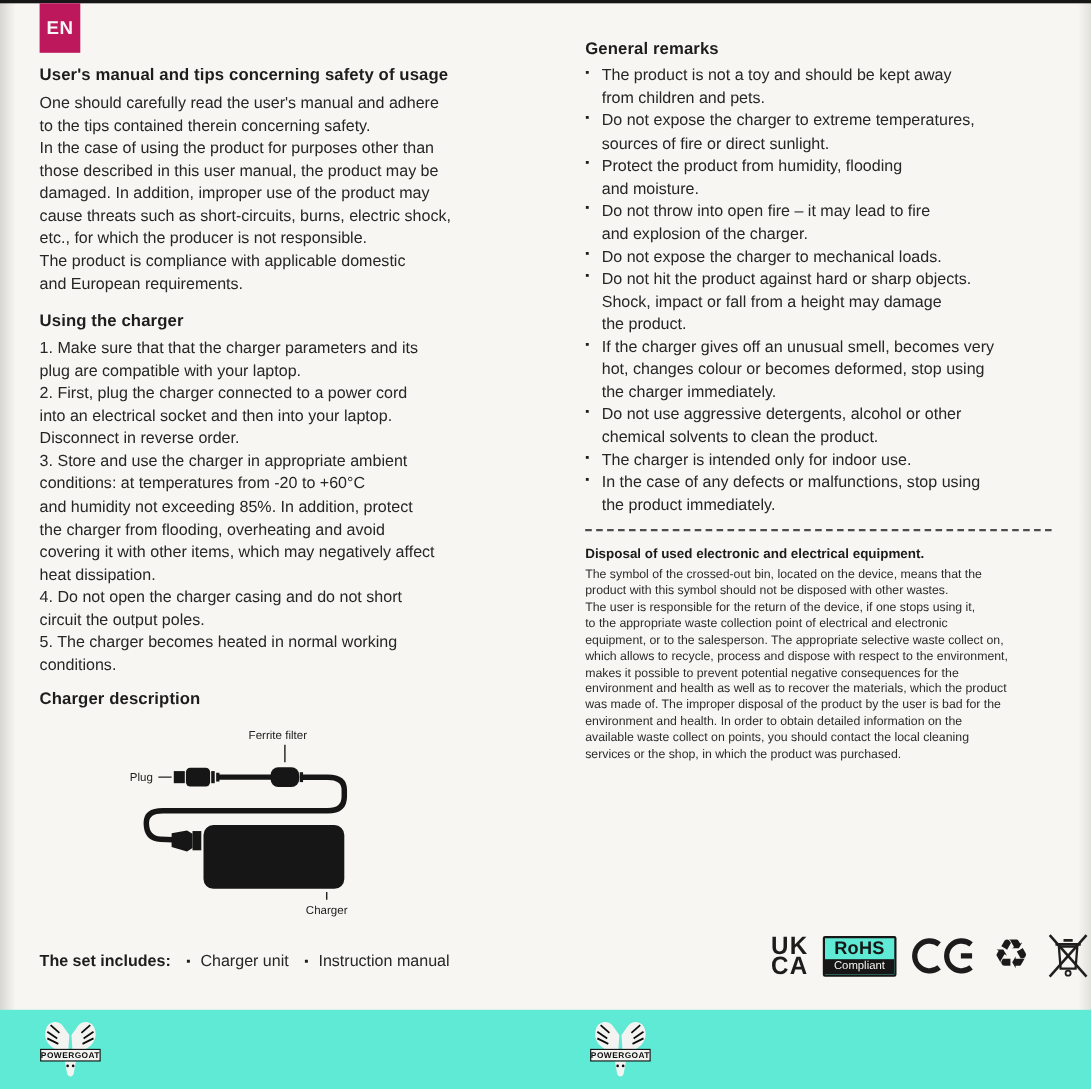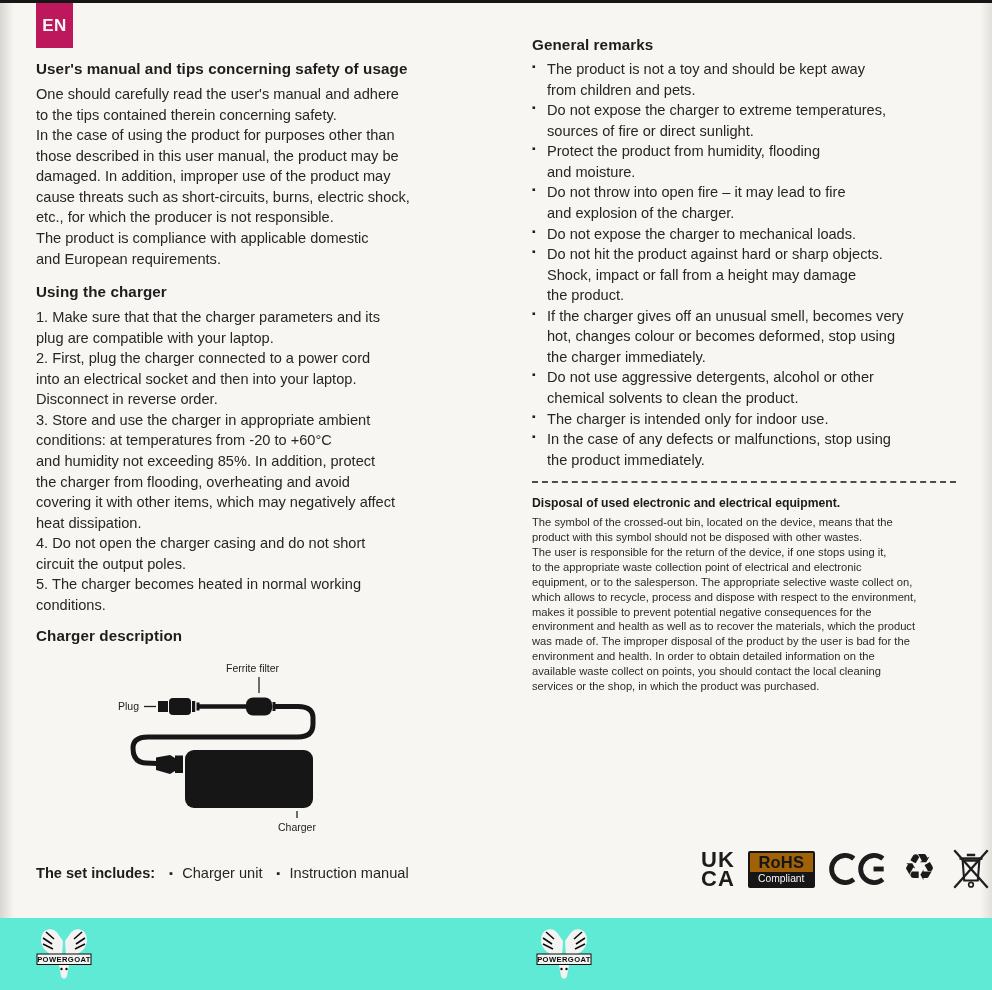--- a/index.html
+++ b/index.html
@@ -78,21 +78,21 @@
   .certs {
     position:absolute; left:701px; top:846px;
     display:flex; align-items:center; gap:13px;
   }
   .ukca {
     font-weight:800; font-size:22px; line-height:0.82; color:#1c1c1c;
     letter-spacing:1px; transform:scaleY(1.04);
   }
   .rohs {
     border:2.5px solid #161616; border-radius:2px; width:63px; overflow:hidden;
-    background:#a16207;
+    background:#5eead4;
   }
   .rohs-top { font-weight:700; font-size:16.5px; text-align:center; color:#161616;
     padding:0 2px; letter-spacing:0.2px; }
   .rohs-bottom { background:#161616; color:#f5f5f2; font-size:10.3px;
     text-align:center; padding:1px 2px 2px; }
   .glyph-recycle {
     font-family:"DejaVu Sans", sans-serif; font-size:37px; color:#1a1a1a; line-height:1;
     position:relative; top:-2px;
   }
 

